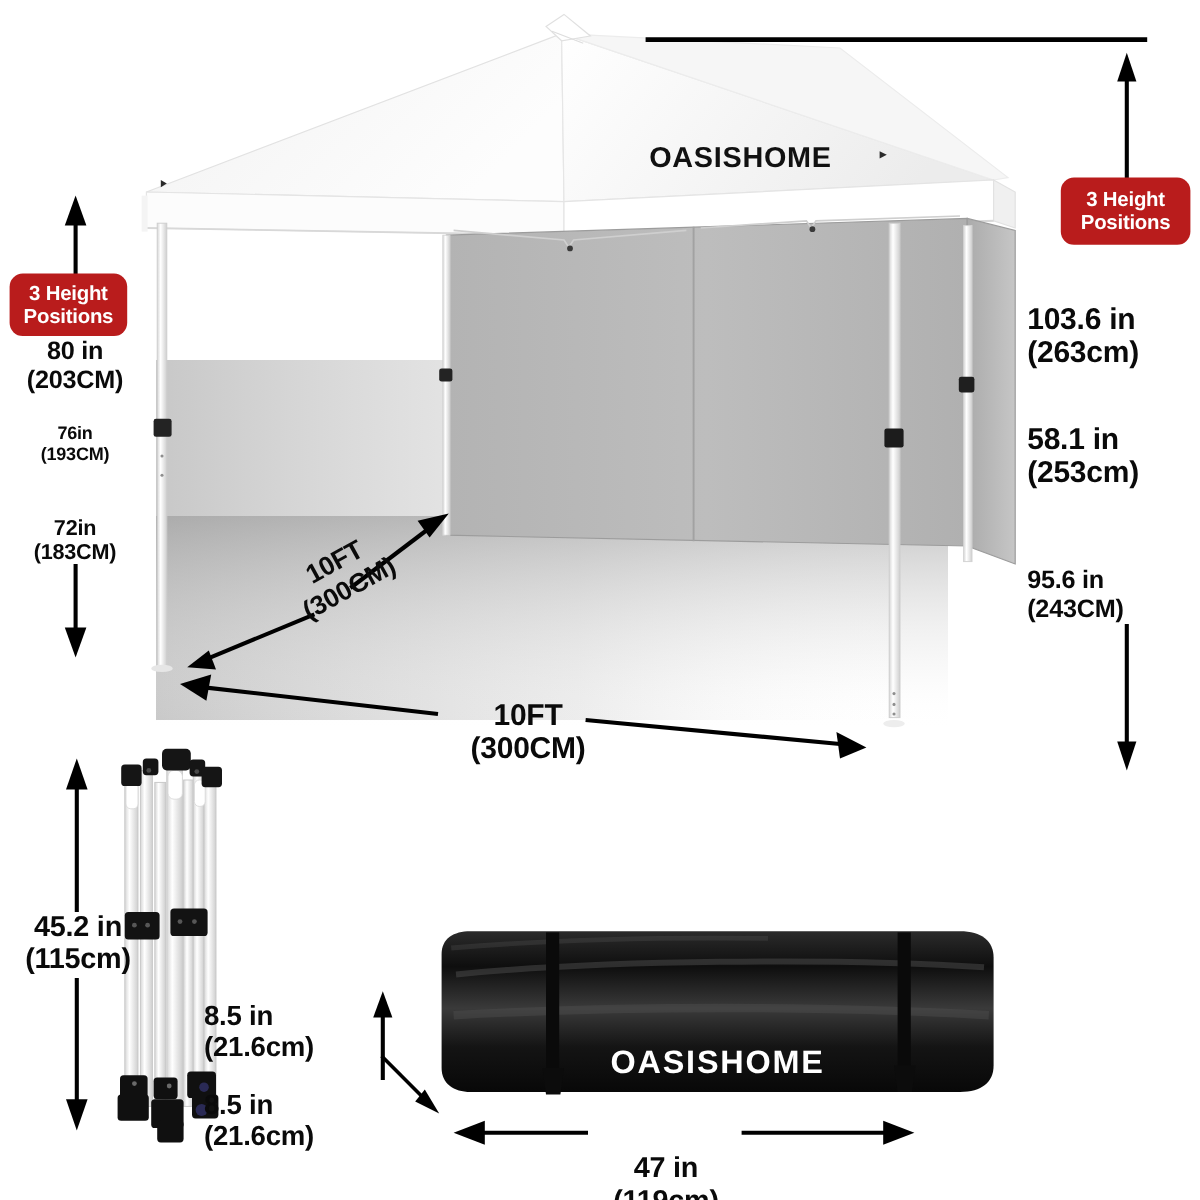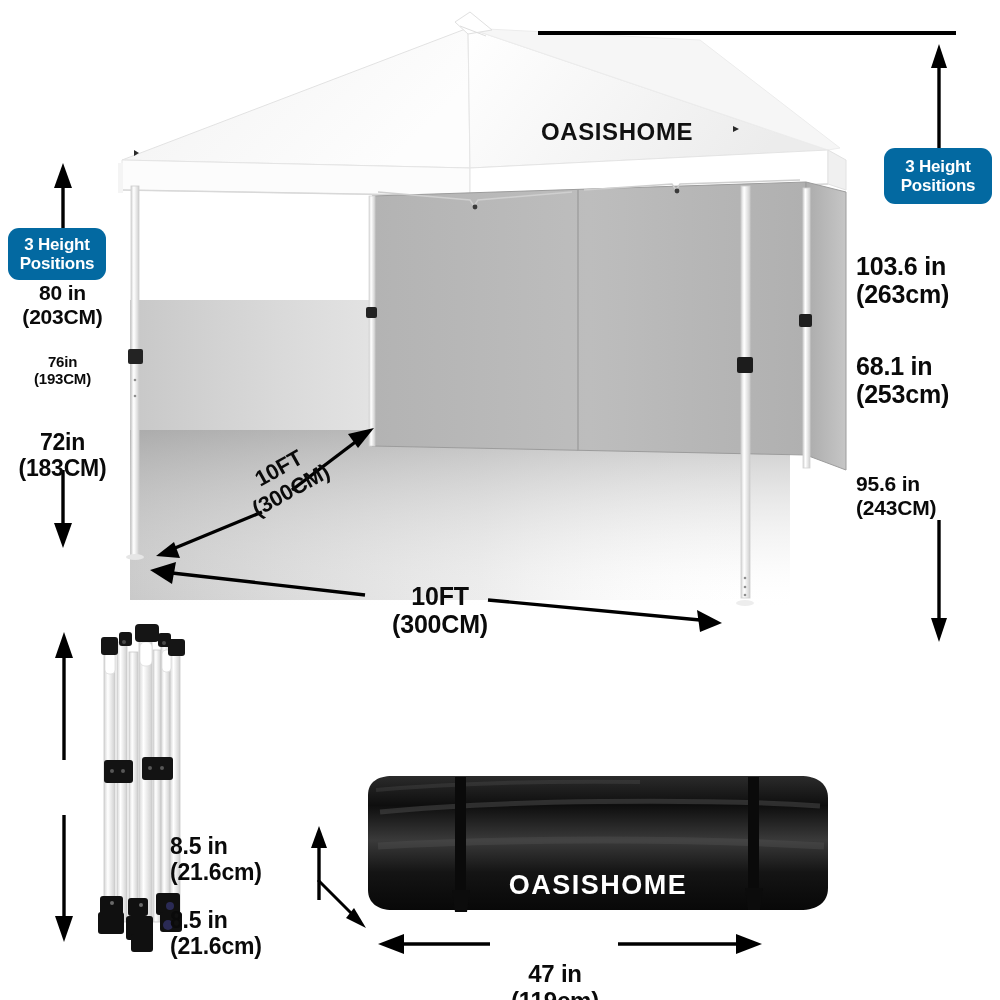--- a/index.html
+++ b/index.html
@@ -22,21 +22,21 @@
     white-space:nowrap;
     letter-spacing:-0.2px;
   }
   .dim .l2{display:block;}
   .dim.c{text-align:center;}
   .dim.r{text-align:left;}
 
   
   .badge{
     position:absolute;
-    background:#0369a1;
+    background:#b91c1c;
     color:#ffffff;
     font-weight:bold;
     border-radius:11px;
     text-align:center;
     line-height:1.12;
     letter-spacing:-0.2px;
     display:flex;
     flex-direction:column;
     align-items:center;
     justify-content:center;
@@ -282,53 +282,57 @@
   </div>
 
   <div class="dim c" style="left:0px;top:281px;width:125px;font-size:21px;">
     <span>80 in</span>
     <span class="l2">(203CM)</span>
   </div>
   <div class="dim c" style="left:0px;top:354px;width:125px;font-size:15px;">
     <span>76in</span>
     <span class="l2">(193CM)</span>
   </div>
-  <div class="dim c" style="left:0px;top:430px;width:125px;font-size:23px;">
+  <div class="dim c" style="left:0px;top:430px;width:125px;font-size:18px;">
     <span>72in</span>
     <span class="l2">(183CM)</span>
   </div>
 
   <div class="badge" style="left:884px;top:148px;width:108px;height:56px;font-size:17px;">
     <span>3 Height</span>
     <span>Positions</span>
   </div>
 
   <div class="dim r" style="left:856px;top:252px;width:140px;font-size:25px;">
     <span>103.6 in</span>
     <span class="l2">(263cm)</span>
   </div>
   <div class="dim r" style="left:856px;top:352px;width:140px;font-size:25px;">
-    <span>68.1 in</span>
+    <span>58.1 in</span>
     <span class="l2">(253cm)</span>
   </div>
   <div class="dim r" style="left:856px;top:472px;width:140px;font-size:21px;">
     <span>95.6 in</span>
     <span class="l2">(243CM)</span>
   </div>
 
   <div class="dim c" style="left:220px;top:455px;width:130px;font-size:22px;transform:rotate(-29deg);transform-origin:50% 50%;">
     <span>10FT</span>
     <span class="l2">(300CM)</span>
   </div>
 
   <div class="dim c" style="left:370px;top:582px;width:140px;font-size:25px;">
     <span>10FT</span>
     <span class="l2">(300CM)</span>
   </div>
 
+  <div class="dim c" style="left:0px;top:760px;width:130px;font-size:24px;">
+    <span>45.2 in</span>
+    <span class="l2">(115cm)</span>
+  </div>
 
   <div class="dim r" style="left:170px;top:834px;width:130px;font-size:23px;">
     <span>8.5 in</span>
     <span class="l2">(21.6cm)</span>
   </div>
 
   <div class="dim r" style="left:170px;top:908px;width:130px;font-size:23px;">
     <span>8.5 in</span>
     <span class="l2">(21.6cm)</span>
   </div>

